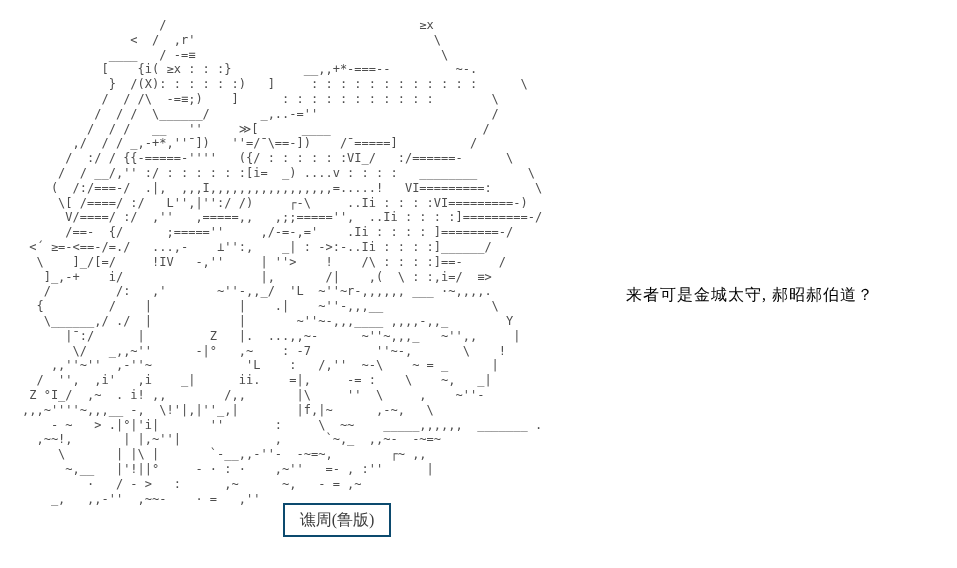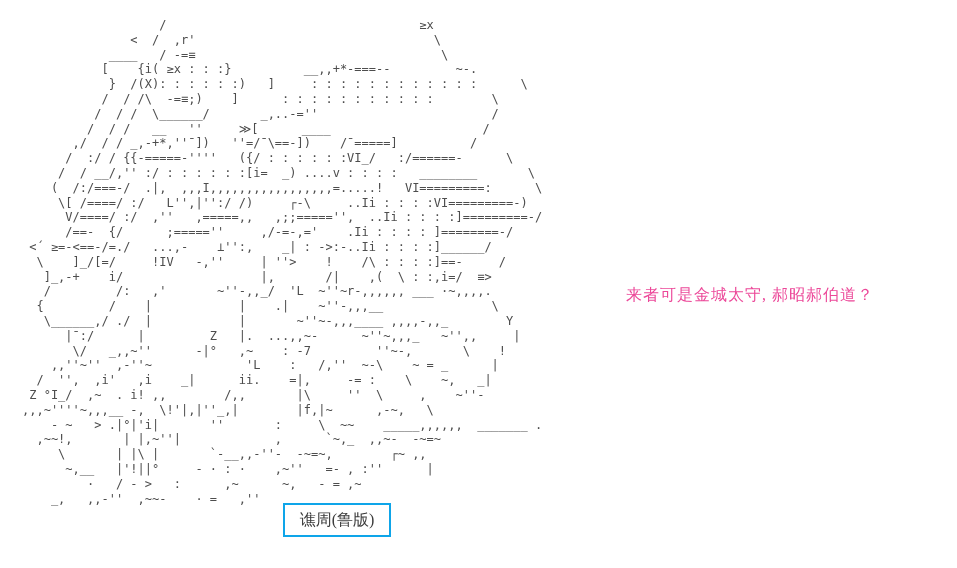--- a/index.html
+++ b/index.html
@@ -28,32 +28,32 @@
     white-space: pre;
     user-select: none;
   }
   .dialogue {
     position: absolute;
     left: 626px;
     top: 285px;
     font-family: "Liberation Serif", "DejaVu Serif", serif;
     font-size: 16px;
     letter-spacing: 1px;
-    color: #ec4899;
+    color: #000000;
     white-space: nowrap;
     text-align: center;
   }
   .name-box {
     position: absolute;
     left: 283px;
     top: 503px;
     width: 104px;
     height: 30px;
     background: #ffffff;
-    border: 2px solid #0ea5e9;
+    border: 2px solid #0c4a6e;
     display: flex;
     align-items: center;
     justify-content: center;
   }
   .name-box span {
     font-family: "Liberation Serif", "DejaVu Serif", serif;
     font-size: 16px;
     color: #3c3c3c;
     white-space: nowrap;
   }

